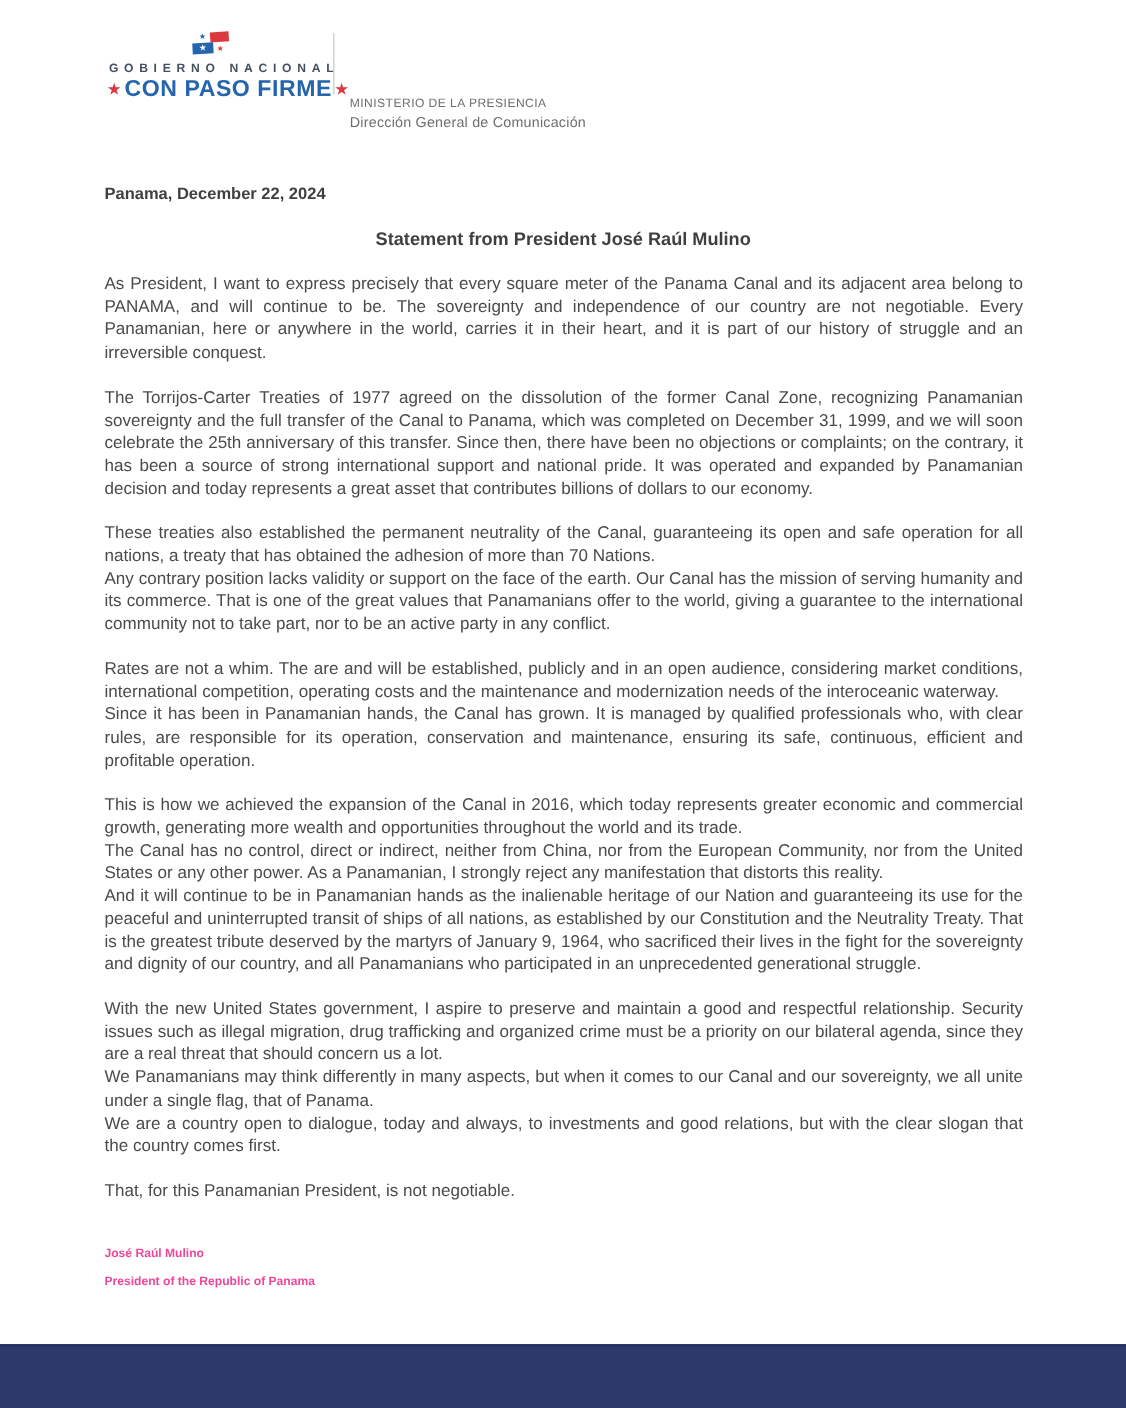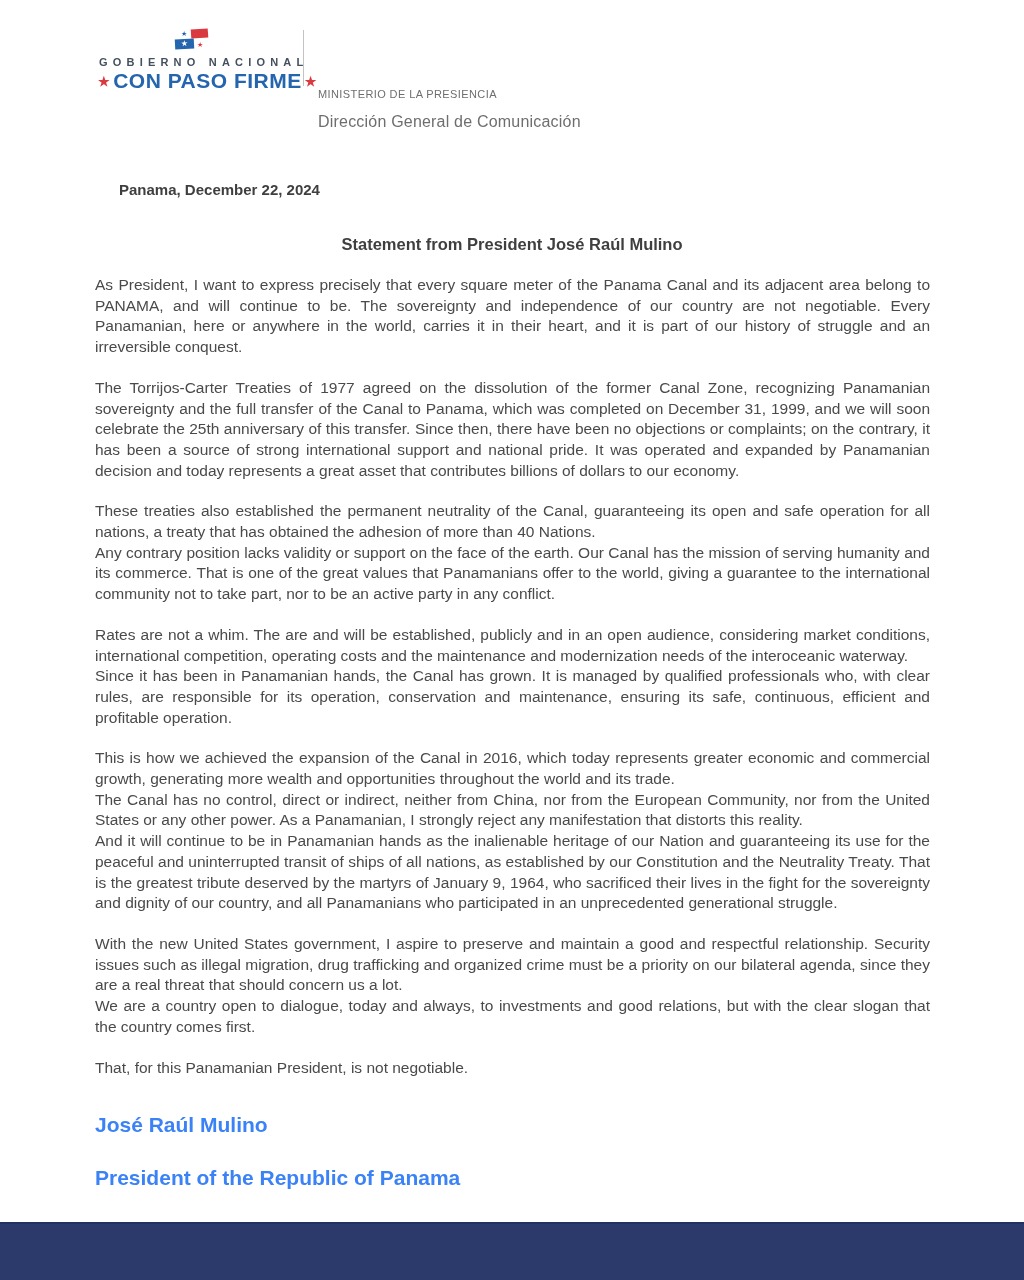--- a/index.html
+++ b/index.html
@@ -69,50 +69,49 @@
   .lh-divider {
     width: 1px; height: 56px;
     background: #c3c3c3;
     margin: 2px 0 0 12px;
   }
   .ministry-block { margin-left: 14px; padding-top: 12px; }
   .ministry-line1 {
     font-size: 11px; color: #6e6e6e; letter-spacing: 0.4px; margin-top: 48px;
   }
   .ministry-line2 {
-    font-size: 16px; color: #6e6e6e; margin-top: 13px; letter-spacing: 0.2px;
+    font-size: 13px; color: #6e6e6e; margin-top: 3px; letter-spacing: 0.2px;
   }
 
   
   .date-line {
-    margin: 50px 94px 0 119px;
+    margin: 50px 94px 0 95px;
     font-size: 15px; font-weight: 700; color: #3f3f3f;
   }
   .doc-title {
-    margin-top: 37px;
+    margin-top: 24px;
     text-align: center;
     font-size: 16.5px; font-weight: 700; color: #3f3f3f;
   }
   .doc-body {
     margin-top: 21px;
     padding: 0 94px 0 95px;
     font-size: 15.5px;
     line-height: 20.7px;
     color: #4a4a4a;
   }
   .para-block { margin-bottom: 20px; }
   .para-block p {
     text-align: justify;
     text-justify: inter-word;
   }
   .signature { margin-top: 34px; }
   .sig-name, .sig-title {
-    font-size: 21px; font-weight: 700; color: #3b82f6;
+    font-size: 11px; font-weight: 700; color: #ec4899;
     line-height: 25px;
-    margin-top: 28px;
   }
 
   
   .footer-bar {
     position: absolute;
     left: 0; bottom: 0;
     width: 100%; height: 58px;
     background: #2b3a6b;
     border-top: 2px solid #22315f;
   }
@@ -145,34 +144,35 @@
   <h1 class="doc-title">Statement from President José Raúl Mulino</h1>
 
   <main class="doc-body">
     <div class="para-block">
       <p>As President, I want to express precisely that every square meter of the Panama Canal and its adjacent area belong to PANAMA, and will continue to be. The sovereignty and independence of our country are not negotiable. Every Panamanian, here or anywhere in the world, carries it in their heart, and it is part of our history of struggle and an irreversible conquest.</p>
     </div>
     <div class="para-block">
       <p>The Torrijos-Carter Treaties of 1977 agreed on the dissolution of the former Canal Zone, recognizing Panamanian sovereignty and the full transfer of the Canal to Panama, which was completed on December 31, 1999, and we will soon celebrate the 25th anniversary of this transfer. Since then, there have been no objections or complaints; on the contrary, it has been a source of strong international support and national pride. It was operated and expanded by Panamanian decision and today represents a great asset that contributes billions of dollars to our economy.</p>
     </div>
     <div class="para-block">
-      <p>These treaties also established the permanent neutrality of the Canal, guaranteeing its open and safe operation for all nations, a treaty that has obtained the adhesion of more than 40 Nations.</p>
+      <p>These treaties also established the permanent neutrality of the Canal, guaranteeing its open and safe operation for all nations, a treaty that has obtained the adhesion of more than 70 Nations.</p>
       <p>Any contrary position lacks validity or support on the face of the earth. Our Canal has the mission of serving humanity and its commerce. That is one of the great values that Panamanians offer to the world, giving a guarantee to the international community not to take part, nor to be an active party in any conflict.</p>
     </div>
     <div class="para-block">
       <p>Rates are not a whim. The are and will be established, publicly and in an open audience, considering market conditions, international competition, operating costs and the maintenance and modernization needs of the interoceanic waterway.</p>
       <p>Since it has been in Panamanian hands, the Canal has grown. It is managed by qualified professionals who, with clear rules, are responsible for its operation, conservation and maintenance, ensuring its safe, continuous, efficient and profitable operation.</p>
     </div>
     <div class="para-block">
       <p>This is how we achieved the expansion of the Canal in 2016, which today represents greater economic and commercial growth, generating more wealth and opportunities throughout the world and its trade.</p>
       <p>The Canal has no control, direct or indirect, neither from China, nor from the European Community, nor from the United States or any other power. As a Panamanian, I strongly reject any manifestation that distorts this reality.</p>
       <p>And it will continue to be in Panamanian hands as the inalienable heritage of our Nation and guaranteeing its use for the peaceful and uninterrupted transit of ships of all nations, as established by our Constitution and the Neutrality Treaty. That is the greatest tribute deserved by the martyrs of January 9, 1964, who sacrificed their lives in the fight for the sovereignty and dignity of our country, and all Panamanians who participated in an unprecedented generational struggle.</p>
     </div>
     <div class="para-block">
       <p>With the new United States government, I aspire to preserve and maintain a good and respectful relationship. Security issues such as illegal migration, drug trafficking and organized crime must be a priority on our bilateral agenda, since they are a real threat that should concern us a lot.</p>
+      <p>We Panamanians may think differently in many aspects, but when it comes to our Canal and our sovereignty, we all unite under a single flag, that of Panama.</p>
       <p>We are a country open to dialogue, today and always, to investments and good relations, but with the clear slogan that the country comes first.</p>
     </div>
     <div class="para-block">
       <p>That, for this Panamanian President, is not negotiable.</p>
     </div>
 
     <div class="signature">
       <div class="sig-name">José Raúl Mulino</div>
       <div class="sig-title">President of the Republic of Panama</div>
     </div>

